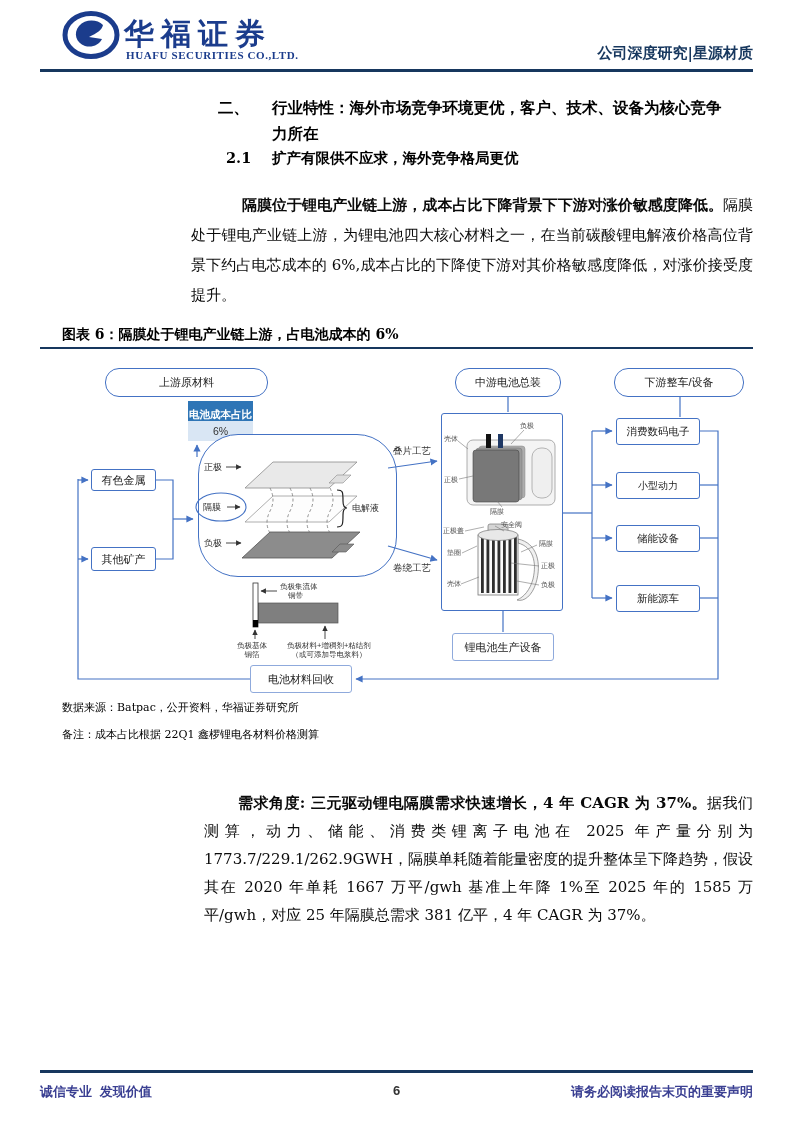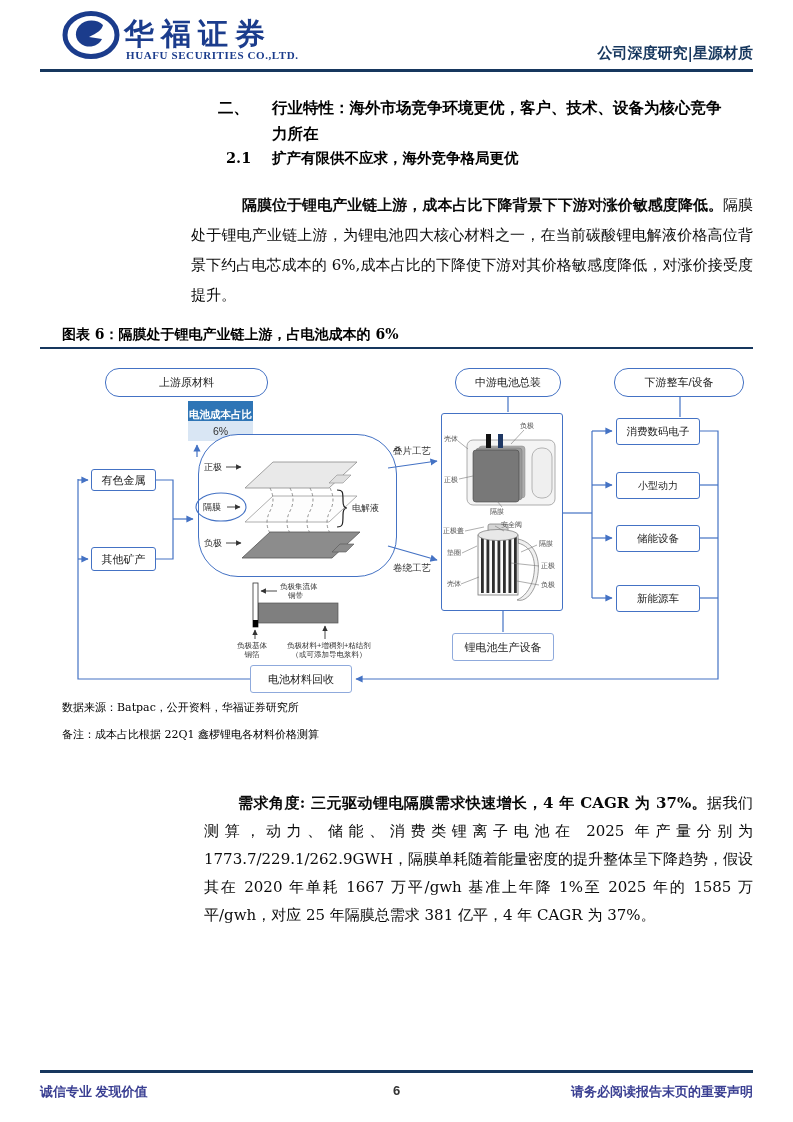--- a/index.html
+++ b/index.html
@@ -21,21 +21,21 @@
   .dbox{position:absolute;background:#fff;border:1.3px solid #4472C4;border-radius:3px;
         display:flex;align-items:center;justify-content:center;font-size:11px;color:#222;
         box-sizing:border-box;text-align:center;}
   .dbox.round{border-radius:14px;}
   .dbox.light{border-color:#8FAADC;}
   .costhead{position:absolute;background:#2E75B6;color:#fff;font-size:10.5px;font-weight:bold;
             display:flex;align-items:center;justify-content:center;box-sizing:border-box;}
   .costval{position:absolute;background:#D9E6F4;color:#333;font-size:10.5px;
            display:flex;align-items:center;justify-content:center;box-sizing:border-box;}
   .art{position:absolute;left:0;top:0;pointer-events:none;}
-  .footer-text{position:absolute;font-size:13px;font-weight:bold;font-family:Liberation Sans, sans-serif;color:#3A3F92;}
+  .footer-text{position:absolute;font-size:13px;font-weight:bold;font-family:Liberation Mono, monospace;color:#3A3F92;}
   .logo-cn{position:absolute;left:124px;top:14px;font-size:30px;font-weight:bold;letter-spacing:7px;
            color:#1B3C8C;font-family:"DejaVu Serif",serif;}
   .logo-en{position:absolute;left:126px;top:49px;font-size:11px;font-weight:bold;letter-spacing:0.6px;
            color:#1B3C8C;font-family:"Liberation Serif",serif;}
   .hdr-right{position:absolute;right:40px;top:44px;font-size:15px;font-weight:bold;color:#17375E;
              font-family:"DejaVu Serif",serif;}
 </style>
 </head>
 <body>
 

